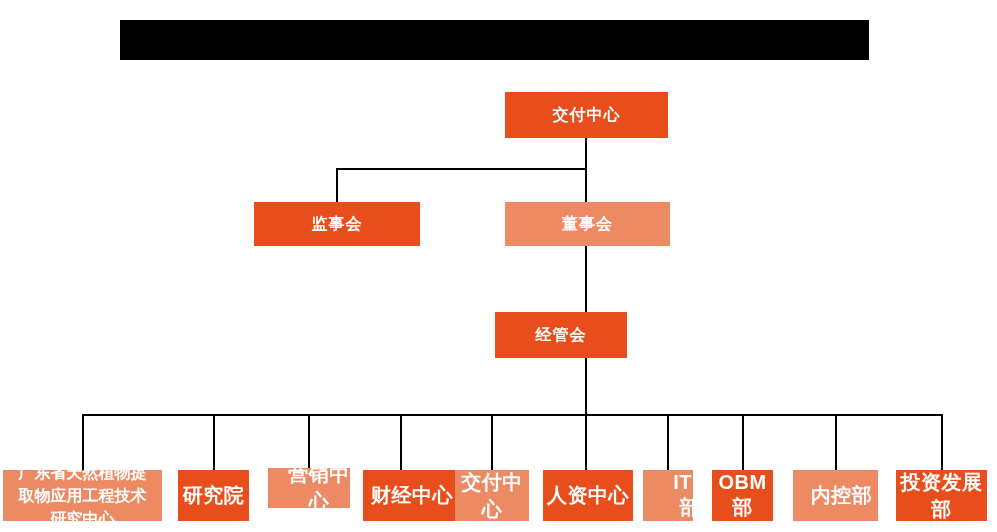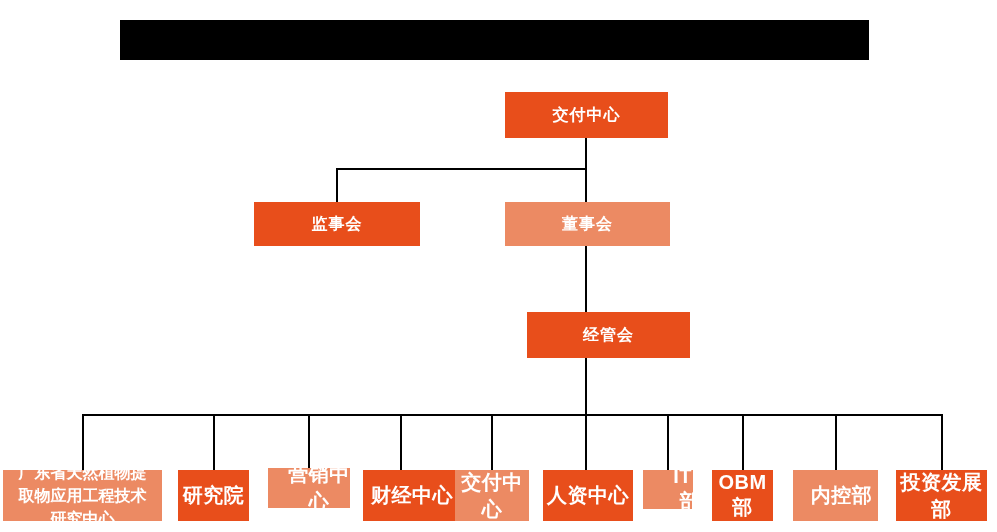--- a/index.html
+++ b/index.html
@@ -77,26 +77,26 @@
   <div class="line v" style="left:667px;top:414px;height:56px;"></div>
   <div class="line v" style="left:742px;top:414px;height:56px;"></div>
   <div class="line v" style="left:835px;top:414px;height:56px;"></div>
   <div class="line v" style="left:941px;top:414px;height:56px;"></div>
 
   <div class="node dark lvl" style="left:505px;top:92px;width:163px;height:46px;">交付中心</div>
 
   <div class="node dark lvl" style="left:254px;top:202px;width:166px;height:44px;">监事会</div>
   <div class="node light lvl" style="left:505px;top:202px;width:165px;height:44px;">董事会</div>
 
-  <div class="node dark lvl" style="left:527px;top:312px;width:163px;height:46px;">经管会</div>
+  <div class="node dark lvl" style="left:495px;top:312px;width:132px;height:46px;">经管会</div>
 
   <div class="node light dept dept-long" style="left:3px;top:470px;width:159px;height:51px;">广东省天然植物提取物应用工程技术研究中心</div>
   <div class="node dark dept" style="left:178px;top:470px;width:71px;height:51px;">研究院</div>
   <div class="node light dept" style="left:268px;top:468px;width:82px;height:40px;padding-left:20px;">营销中心</div>
   <div class="node dark dept" style="left:363px;top:470px;width:98px;height:51px;">财经中心</div>
   <div class="node light dept" style="left:455px;top:470px;width:74px;height:51px;">交付中心</div>
   <div class="node dark dept" style="left:543px;top:470px;width:90px;height:51px;">人资中心</div>
-  <div class="node light dept" style="left:643px;top:470px;width:50px;height:39px;padding-left:44px;">ITD部</div>
+  <div class="node light dept" style="left:643px;top:470px;width:50px;height:51px;padding-left:44px;">ITD部</div>
   <div class="node dark dept" style="left:712px;top:470px;width:61px;height:51px;">OBM部</div>
   <div class="node light dept" style="left:793px;top:470px;width:85px;height:51px;padding-left:12px;">内控部</div>
   <div class="node dark dept" style="left:896px;top:470px;width:91px;height:51px;">投资发展部</div>
 
 </div>
 
 </body></html>

